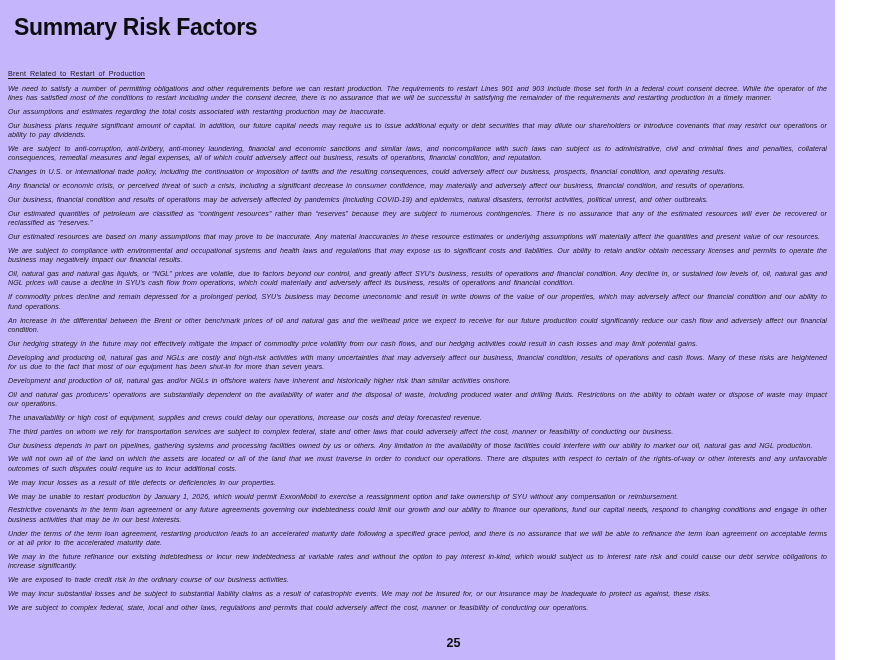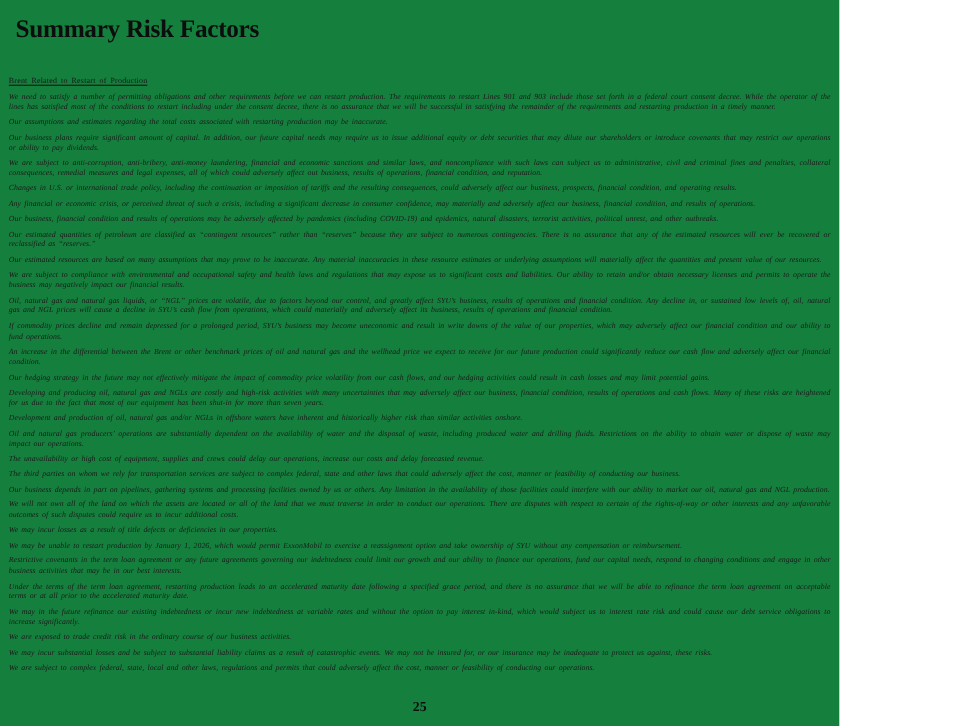--- a/index.html
+++ b/index.html
@@ -5,25 +5,25 @@
   html, body {
     margin: 0;
     padding: 0;
     background: #ffffff;
     width: 880px;
     height: 660px;
     overflow: hidden;
   }
   .page {
     position: relative;
-    width: 763px;
+    width: 835px;
     height: 660px;
-    background: #15803d;
+    background: #c4b5fd;
     color: #121212;
-    font-family: Liberation Serif, serif;
+    font-family: Liberation Sans, sans-serif;
     box-sizing: border-box;
   }
   .doc-title {
     position: absolute;
     top: 14px;
     left: 14px;
     font-size: 23px;
     font-weight: bold;
     letter-spacing: -0.3px;
     color: #0d0d0d;
@@ -63,41 +63,42 @@
   }
   .page-number {
     position: absolute;
     bottom: 10px;
     left: 0;
     width: 100%;
     text-align: center;
     font-size: 12.5px;
     font-weight: 600;
     color: #0d0d0d;
+    padding-left: 36px;
   }
 </style>
 </head>
 <body>
 
 <div class="page">
   <div class="doc-title">Summary Risk Factors</div>
 
   <div class="doc-body">
 
   <div class="section-heading">Brent Related to  Restart  of Production</div>
       <p class="risk-paragraph">We need to satisfy a number of permitting obligations and other requirements before we can restart production. The requirements to restart Lines 901 and 903 include those set forth in a federal court consent decree. While the operator of the lines has satisfied most of the conditions to restart including under the consent decree, there is no assurance that we will be successful in satisfying the remainder of the requirements and restarting production in a timely manner.</p>
       <p class="risk-paragraph">Our assumptions and estimates regarding the total costs associated with restarting production may be inaccurate.</p>
       <p class="risk-paragraph">Our business plans require significant amount of capital. In addition, our future capital needs may require us to issue additional equity or debt securities that may dilute our shareholders or introduce covenants that may restrict our operations or ability to pay dividends.</p>
       <p class="risk-paragraph">We are subject to anti-corruption, anti-bribery, anti-money laundering, financial and economic sanctions and similar laws, and noncompliance with such laws can subject us to administrative, civil and criminal fines and penalties, collateral consequences, remedial measures and legal expenses, all of which could adversely affect out business, results of operations, financial condition, and reputation.</p>
       <p class="risk-paragraph">Changes in U.S. or international trade policy, including the continuation or imposition of tariffs and the resulting consequences, could adversely affect our business, prospects, financial condition, and operating results.</p>
       <p class="risk-paragraph">Any financial or economic crisis, or perceived threat of such a crisis, including a significant decrease in consumer confidence, may materially and adversely affect our business, financial condition, and results of operations.</p>
       <p class="risk-paragraph">Our business, financial condition and results of operations may be adversely affected by pandemics (including COVID-19) and epidemics, natural disasters, terrorist activities, political unrest, and other outbreaks.</p>
       <p class="risk-paragraph">Our estimated quantities of petroleum are classified as “contingent resources” rather than “reserves” because they are subject to numerous contingencies. There is no assurance that any of the estimated resources will ever be recovered or reclassified as “reserves.”</p>
       <p class="risk-paragraph">Our estimated resources are based on many assumptions that may prove to be inaccurate. Any material inaccuracies in these resource estimates or underlying assumptions will materially affect the quantities and present value of our resources.</p>
-      <p class="risk-paragraph">We are subject to compliance with environmental and occupational safety and health laws and regulations that may expose us to significant costs and liabilities. Our ability to retain and/or obtain necessary licenses and permits to operate the business may negatively impact our financial results.</p>
+      <p class="risk-paragraph">We are subject to compliance with environmental and occupational systems and health laws and regulations that may expose us to significant costs and liabilities. Our ability to retain and/or obtain necessary licenses and permits to operate the business may negatively impact our financial results.</p>
       <p class="risk-paragraph">Oil, natural gas and natural gas liquids, or “NGL” prices are volatile, due to factors beyond our control, and greatly affect SYU’s business, results of operations and financial condition. Any decline in, or sustained low levels of, oil, natural gas and NGL prices will cause a decline in SYU’s cash flow from operations, which could materially and adversely affect its business, results of operations and financial condition.</p>
       <p class="risk-paragraph">If commodity prices decline and remain depressed for a prolonged period, SYU’s business may become uneconomic and result in write downs of the value of our properties, which may adversely affect our financial condition and our ability to fund operations.</p>
       <p class="risk-paragraph">An increase in the differential between the Brent or other benchmark prices of oil and natural gas and the wellhead price we expect to receive for our future production could significantly reduce our cash flow and adversely affect our financial condition.</p>
       <p class="risk-paragraph">Our hedging strategy in the future may not effectively mitigate the impact of commodity price volatility from our cash flows, and our hedging activities could result in cash losses and may limit potential gains.</p>
       <p class="risk-paragraph">Developing and producing oil, natural gas and NGLs are costly and high-risk activities with many uncertainties that may adversely affect our business, financial condition, results of operations and cash flows. Many of these risks are heightened for us due to the fact that most of our equipment has been shut-in for more than seven years.</p>
       <p class="risk-paragraph">Development and production of oil, natural gas and/or NGLs in offshore waters have inherent and historically higher risk than similar activities onshore.</p>
       <p class="risk-paragraph">Oil and natural gas producers’ operations are substantially dependent on the availability of water and the disposal of waste, including produced water and drilling fluids. Restrictions on the ability to obtain water or dispose of waste may impact our operations.</p>
       <p class="risk-paragraph">The unavailability or high cost of equipment, supplies and crews could delay our operations, increase our costs and delay forecasted revenue.</p>
       <p class="risk-paragraph">The third parties on whom we rely for transportation services are subject to complex federal, state and other laws that could adversely affect the cost, manner or feasibility of conducting our business.</p>
       <p class="risk-paragraph">Our business depends in part on pipelines, gathering systems and processing facilities owned by us or others. Any limitation in the availability of those facilities could interfere with our ability to market our oil, natural gas and NGL production.</p>

